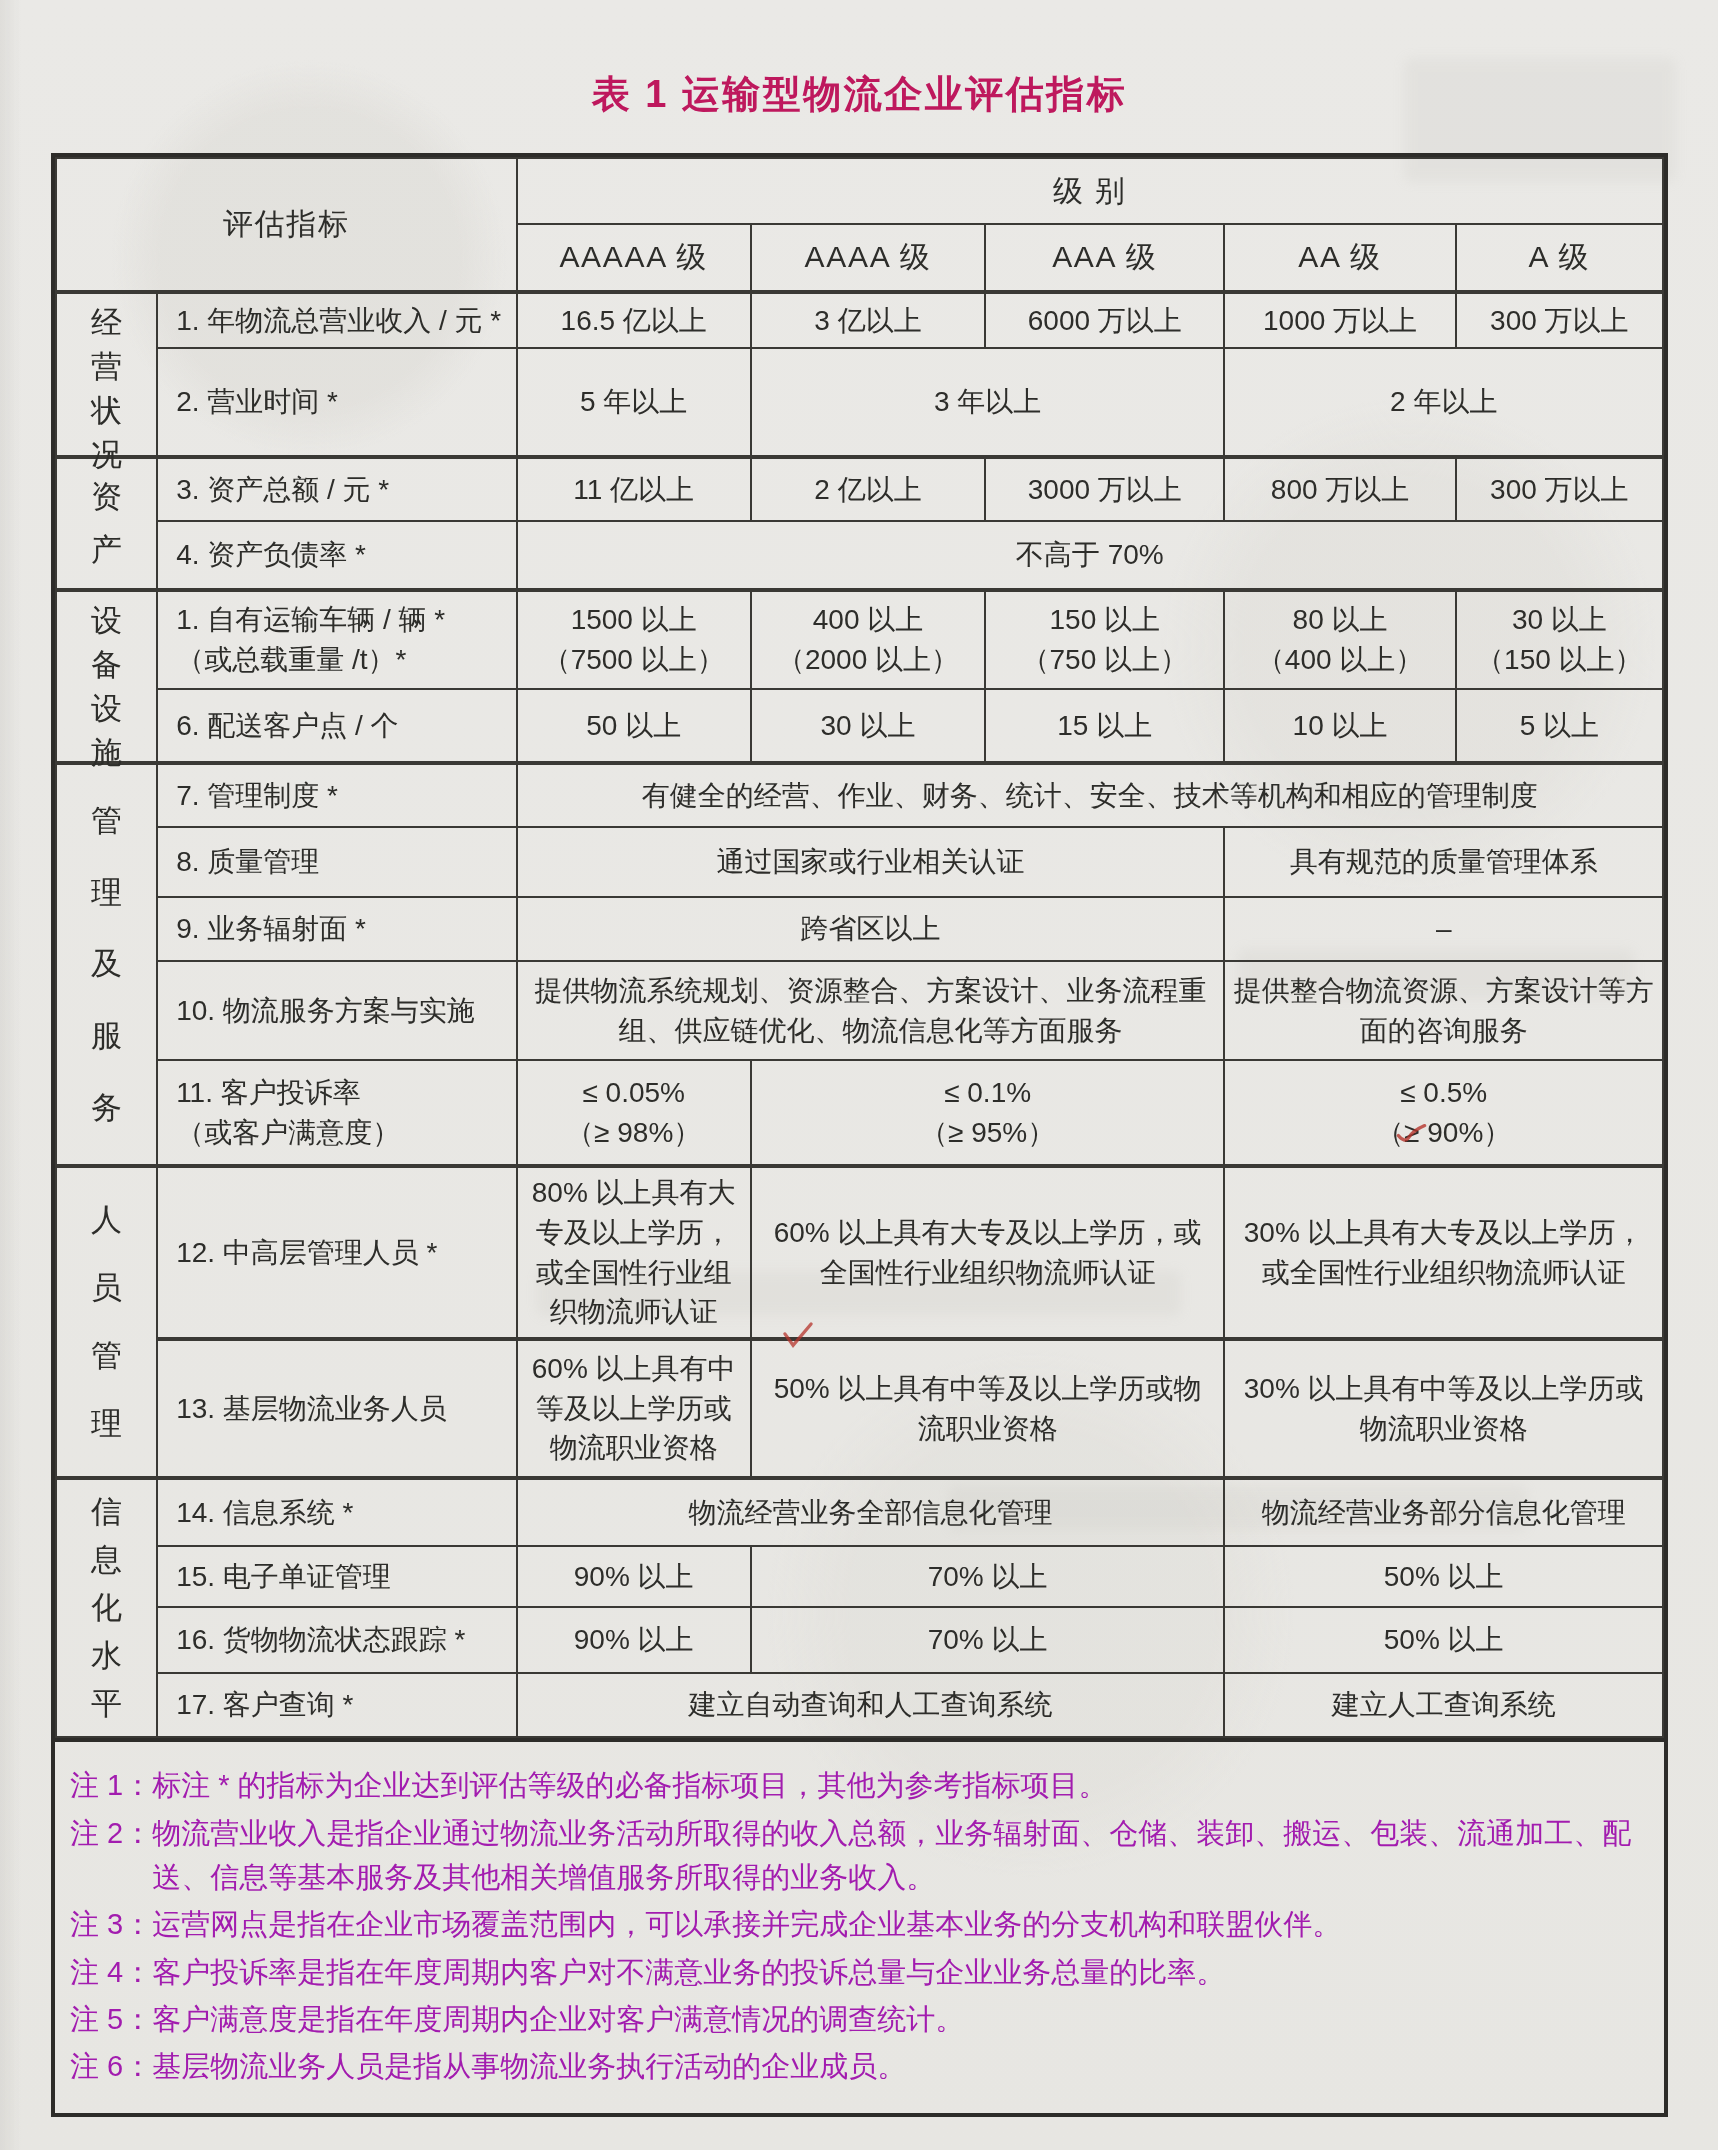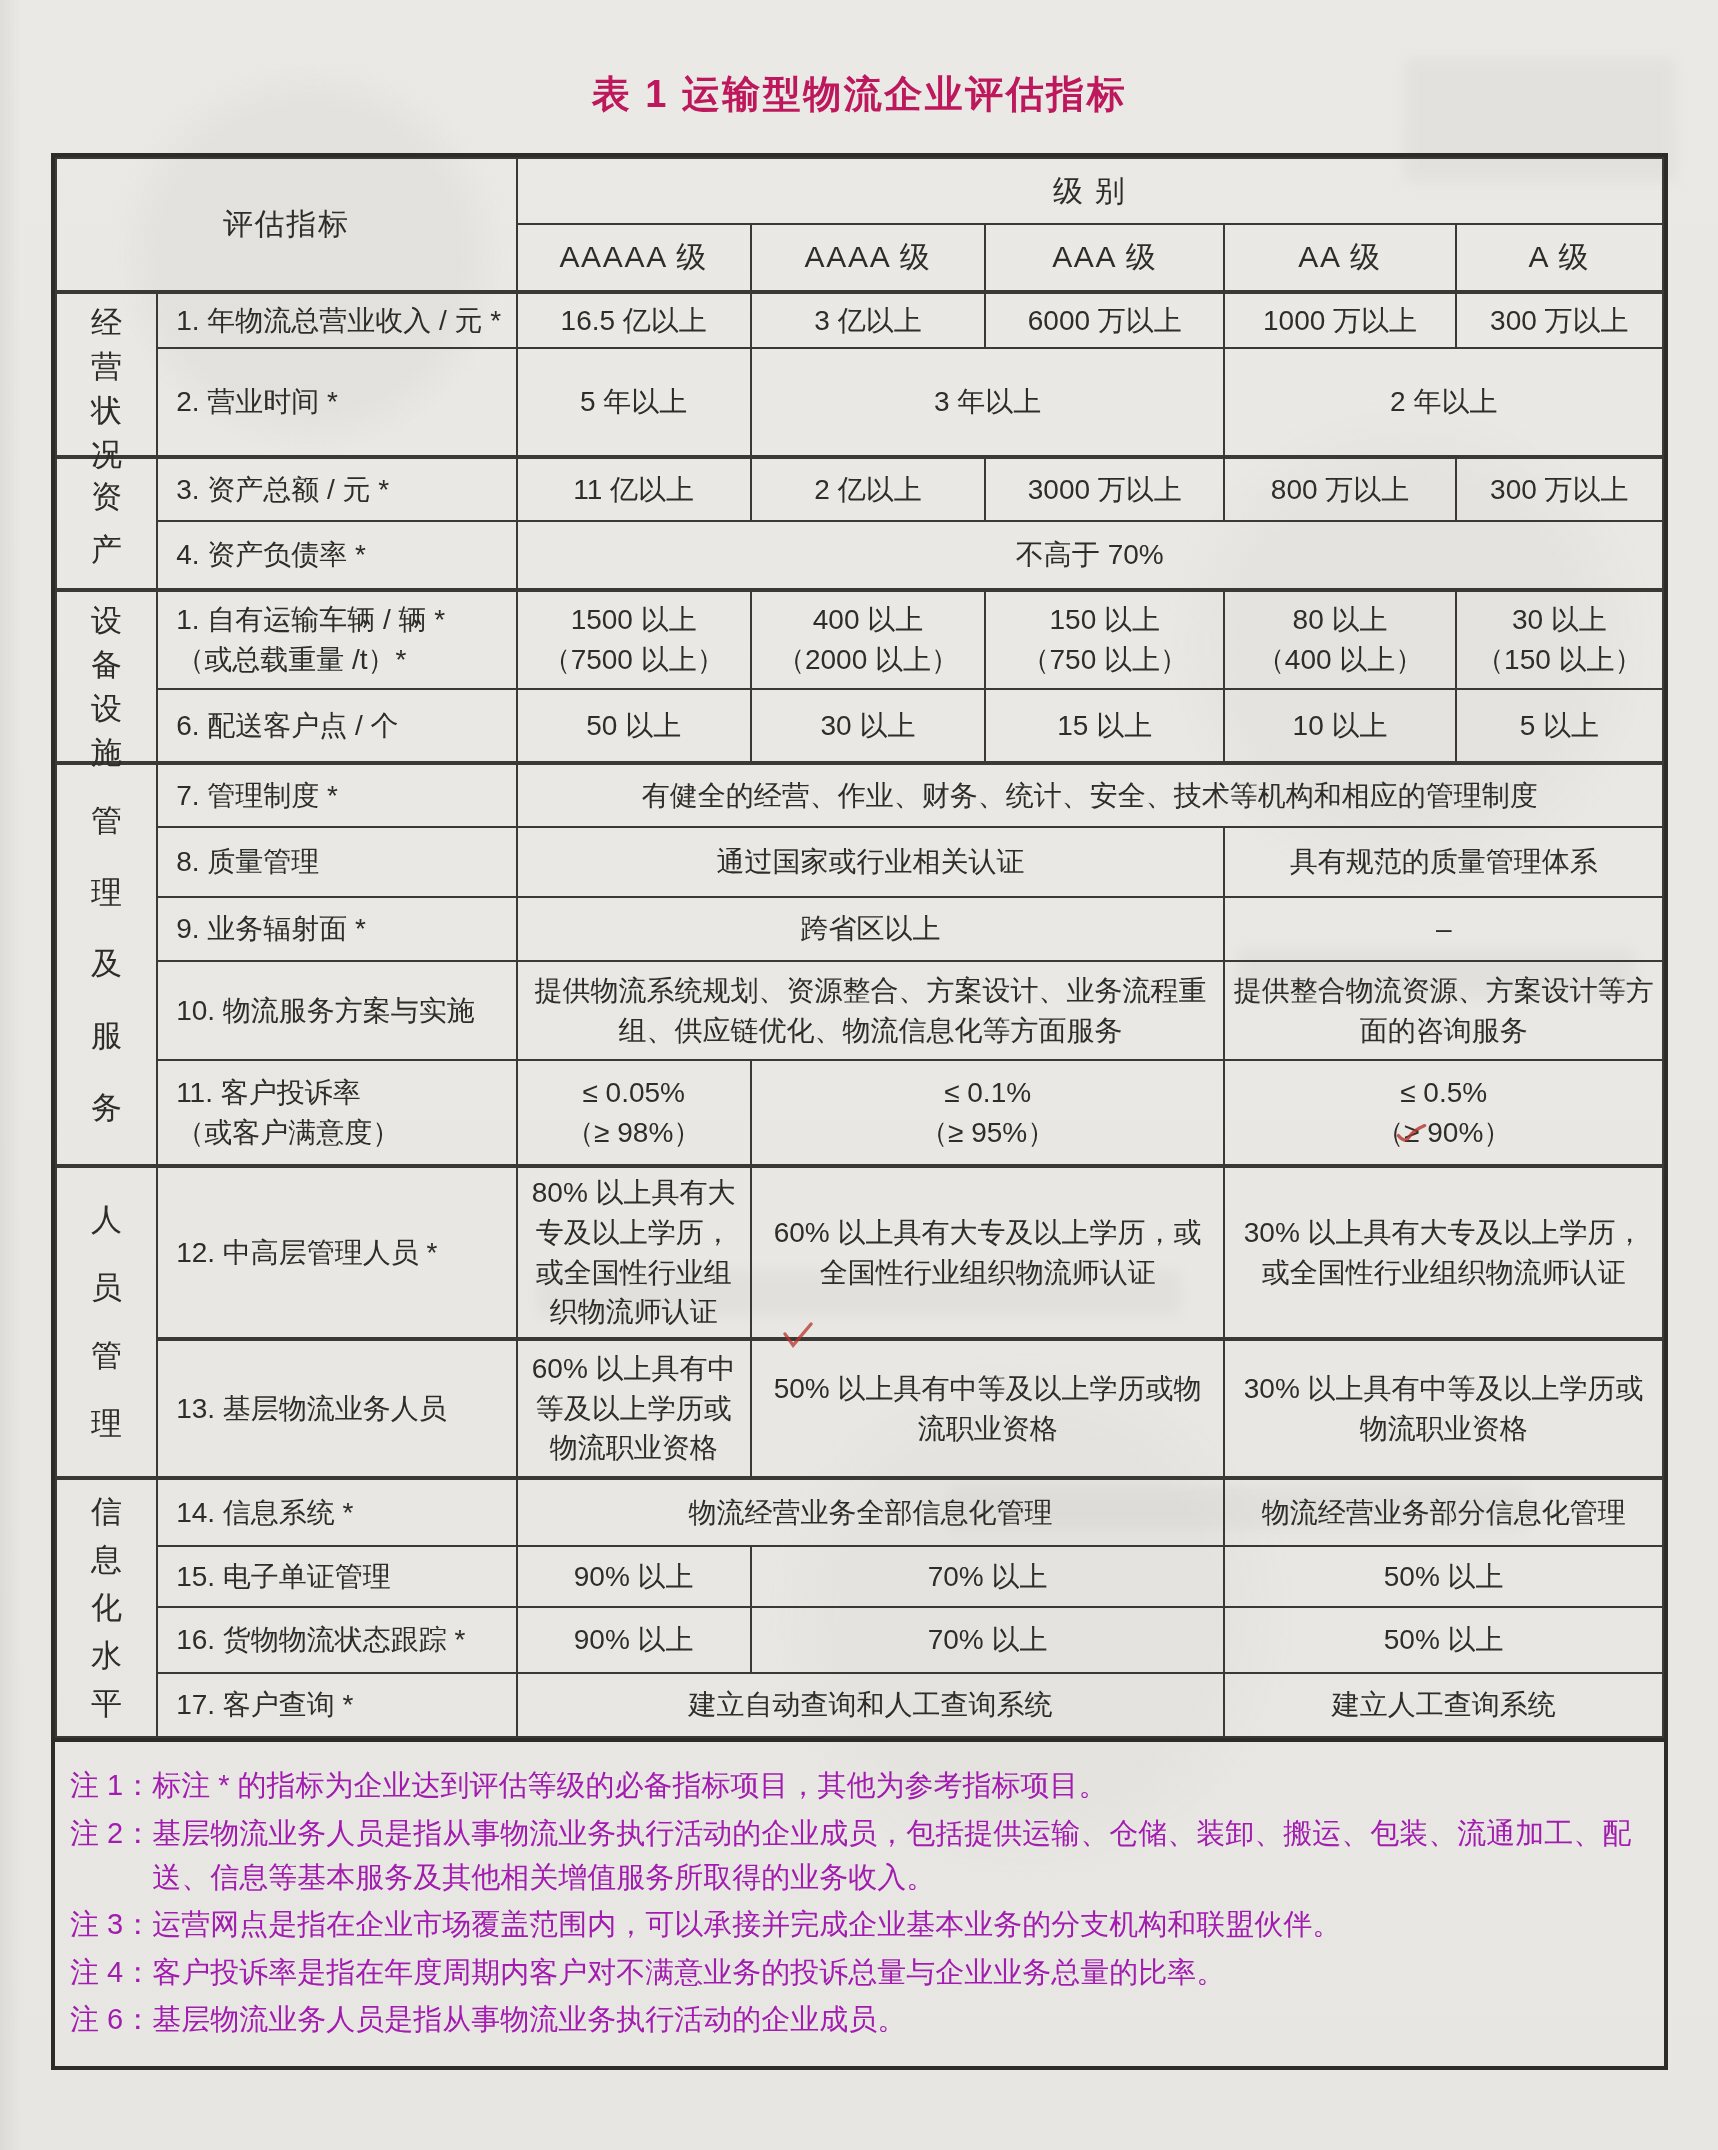--- a/index.html
+++ b/index.html
@@ -210,29 +210,33 @@
     </tbody>
   </table>
 
   <div class="notes">
     <div class="note-line">
         <span class="note-label">注 1：</span>
         <span class="note-text">标注 * 的指标为企业达到评估等级的必备指标项目，其他为参考指标项目。</span>
       </div>
     <div class="note-line">
         <span class="note-label">注 2：</span>
-        <span class="note-text">基层物流业务人员是指从事物流业务执行活动的企业成员，包括提供运输、仓储、装卸、搬运、包装、流通加工、配送、信息等基本服务及其他相关增值服务所取得的业务收入。</span>
+        <span class="note-text">物流营业收入是指企业通过物流业务活动所取得的收入总额，业务辐射面、仓储、装卸、搬运、包装、流通加工、配送、信息等基本服务及其他相关增值服务所取得的业务收入。</span>
       </div>
     <div class="note-line">
         <span class="note-label">注 3：</span>
         <span class="note-text">运营网点是指在企业市场覆盖范围内，可以承接并完成企业基本业务的分支机构和联盟伙伴。</span>
       </div>
     <div class="note-line">
         <span class="note-label">注 4：</span>
         <span class="note-text">客户投诉率是指在年度周期内客户对不满意业务的投诉总量与企业业务总量的比率。</span>
+      </div>
+    <div class="note-line">
+        <span class="note-label">注 5：</span>
+        <span class="note-text">客户满意度是指在年度周期内企业对客户满意情况的调查统计。</span>
       </div>
     <div class="note-line">
         <span class="note-label">注 6：</span>
         <span class="note-text">基层物流业务人员是指从事物流业务执行活动的企业成员。</span>
       </div>
   </div>
 </div>
 
 <svg class="redmark" style="left:1395px;top:1119px;" width="33" height="28" viewBox="0 0 40 34">
   <path d="M4 20 Q 12 30, 17 22 T 36 8" fill="none" stroke="#b5342c" stroke-width="4" stroke-linecap="round" opacity="0.8"></path>

